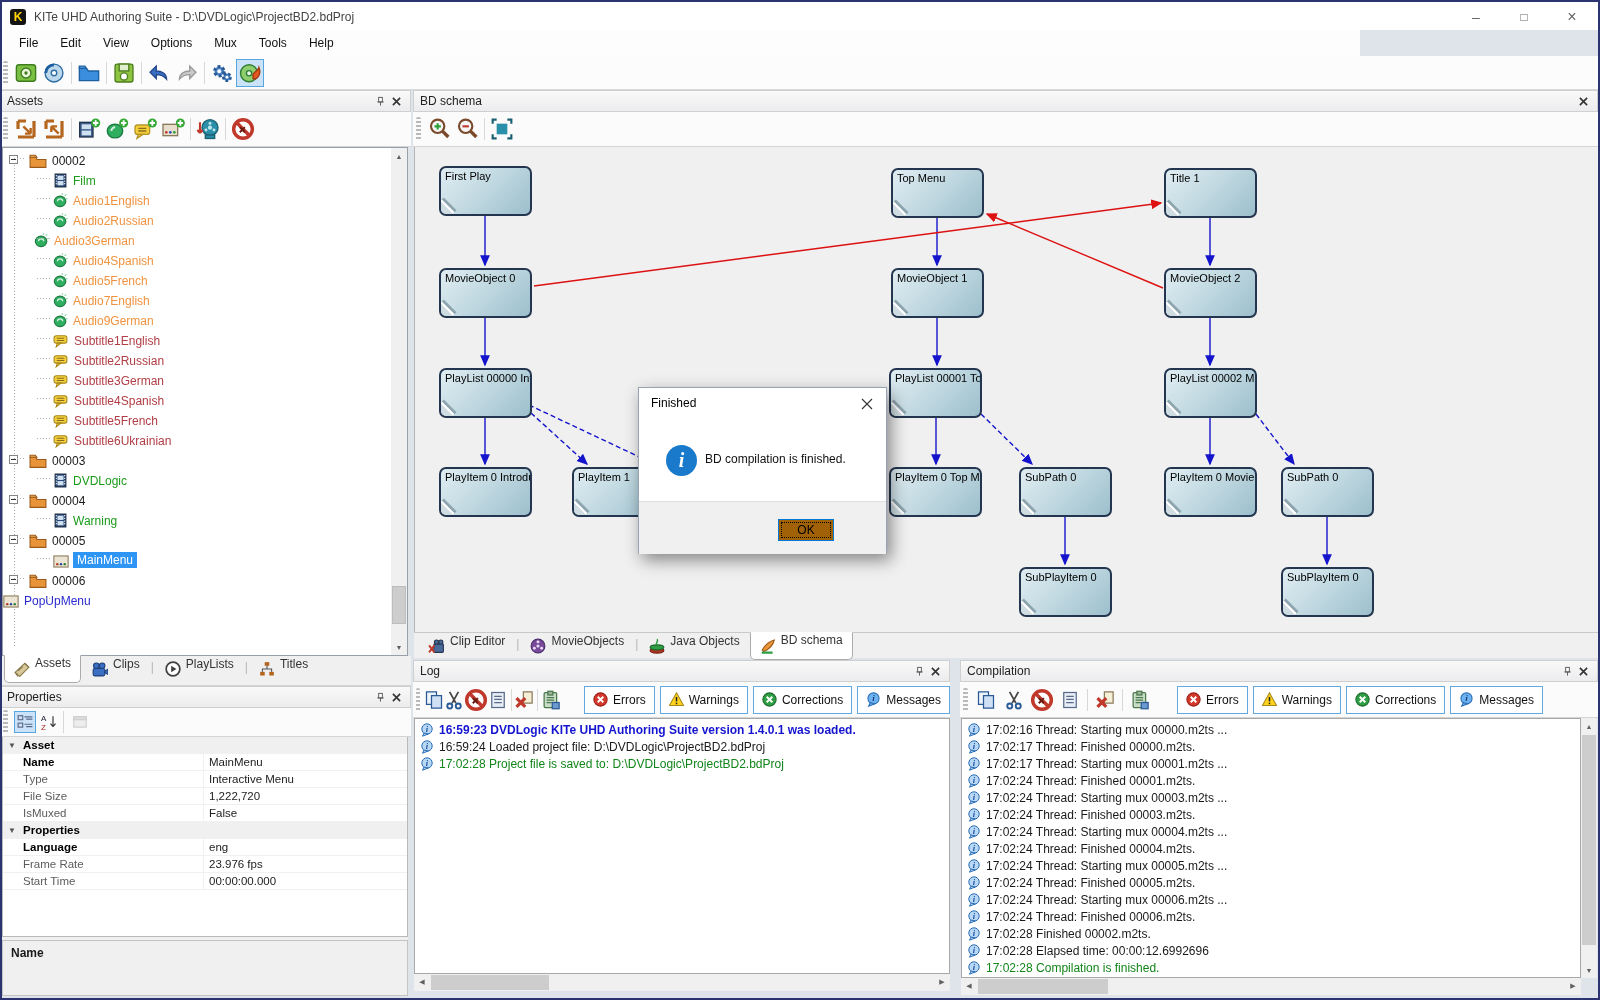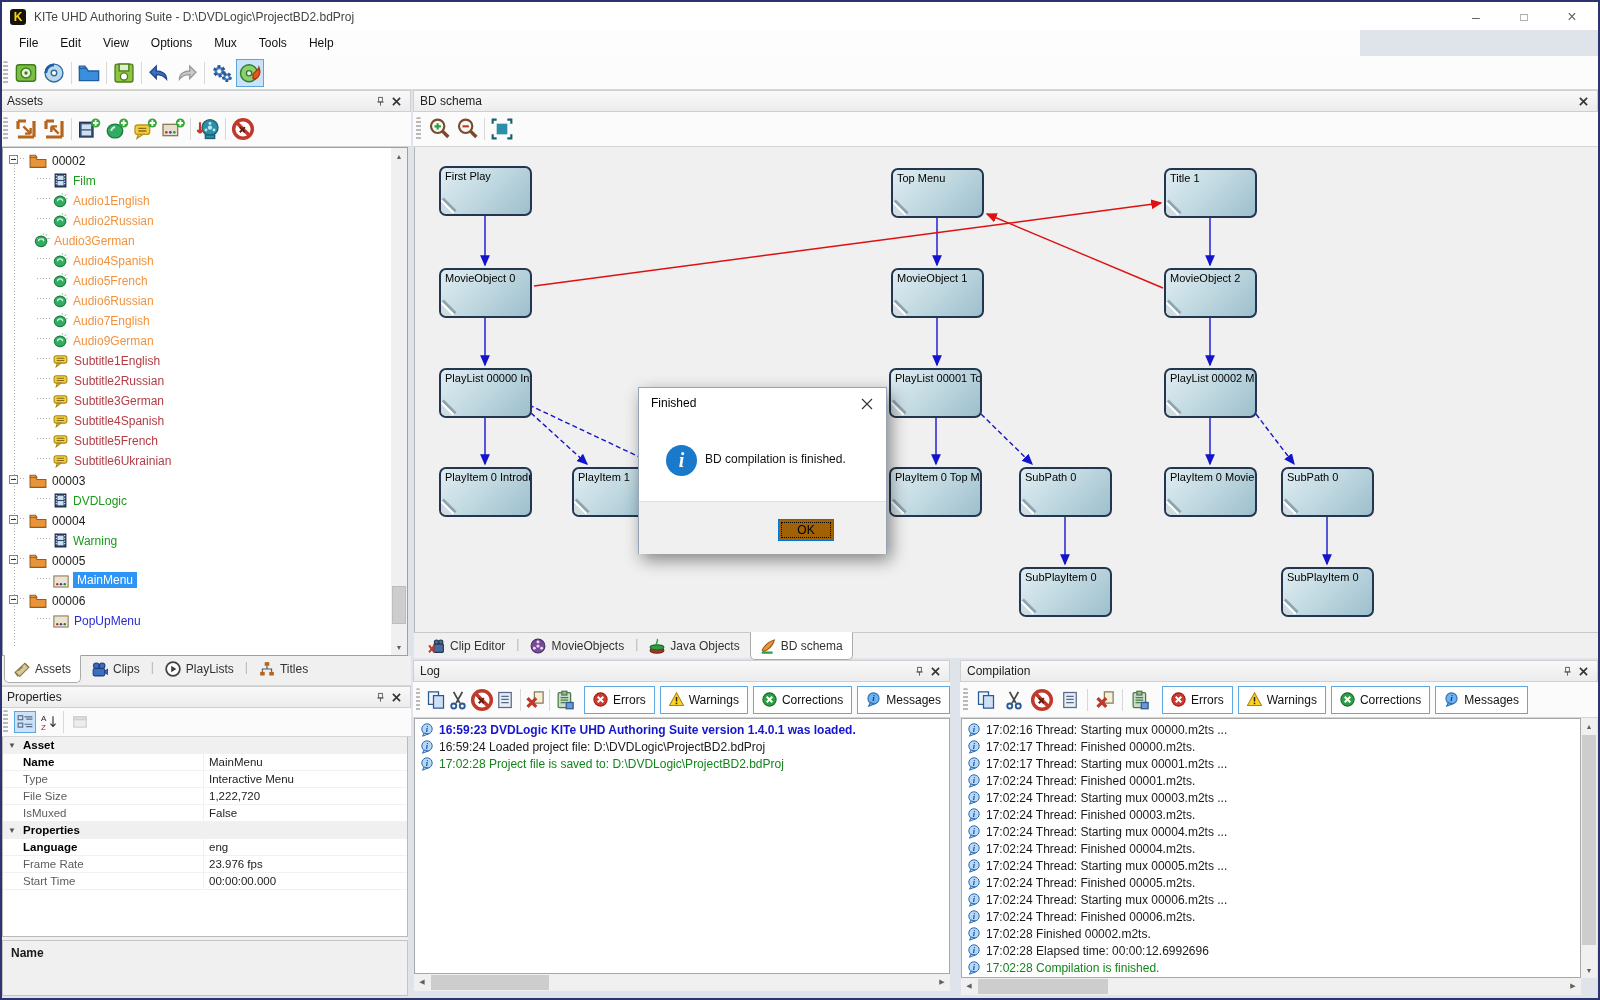--- a/index.html
+++ b/index.html
@@ -36,21 +36,21 @@
   .trow .stub{position:absolute;top:10px;height:1px;background-image:repeating-linear-gradient(to right,#aaa 0 1px,transparent 1px 3px)}
   .trow .lbl{margin-left:5px}
   .lbl.green{color:#1b9b1b}.lbl.orange{color:#f09340}.lbl.maroon{color:#b13d45}.lbl.blue{color:#2a2ad0}
   .lbl.selected{background:#2f95f5;color:#fff;padding:1px 4px;margin-left:4px}
   .expander{position:absolute;left:6px;top:5px}
   #tree-scroll{left:391px;top:148px;width:16px;height:507px;background:#f0f0f0}
   .sb-arrow{position:absolute;left:0;width:16px;height:16px;display:flex;align-items:center;justify-content:center;color:#606060;font-size:7px;background:#f0f0f0}
   .sb-thumb{position:absolute;left:1px;width:14px;background:#cdcdcd;border:1px solid #bdbdbd;box-sizing:border-box}
   
   .tabstrip{display:flex;align-items:flex-start;background:#f0f0f0;box-sizing:border-box;padding-left:4px}
-  .btab{display:inline-flex;align-items:center;gap:5px;height:24px;padding:0 9px;color:#333;border:1px solid transparent;margin-top:0}
+  .btab{display:inline-flex;gap:5px;height:24px;padding:0 9px;color:#333;border:1px solid transparent;margin-top:0}
   .btab.sel{background:#fff;border:1px solid #ababab;border-top:1px solid #fff;border-radius:0 0 5px 5px;position:relative;top:-1px;height:26px}
   .tab-sep{color:#b5b5b5;margin:4px 1px 0}
   #left-tabs{left:0;top:656px;width:411px;height:30px;border-bottom:1px solid #d5d5d5}
   
   #props-head{left:0;top:686px;width:411px}
   #props-tools{left:0;top:708px;width:411px;height:29px}
   .ptbtn{width:22px;height:22px;display:flex;align-items:center;justify-content:center;margin-left:2px}
   .ptbtn.sel{background:#cbe3f8;border:1px solid #58a6e0;box-sizing:border-box}
   .ptbtn.dis{opacity:.45}
   #prop-grid{left:2px;top:737px;width:406px;height:200px;background:#fff;border:1px solid #b9b9b9;border-top:none;box-sizing:border-box;overflow:hidden}
@@ -79,21 +79,21 @@
   #log-list{left:414px;top:718px;width:536px;height:256px;background:#fff;border:1px solid #a8a8a8;box-sizing:border-box;overflow:hidden;padding-top:2px}
   #log-hscroll{left:414px;top:974px;width:536px;height:17px;background:#f0f0f0}
   #comp-head{left:960px;top:660px;width:638px}
   #comp-tools{left:960px;top:682px;width:638px;height:36px}
   #comp-list{left:961px;top:718px;width:620px;height:260px;background:#fff;border:1px solid #a8a8a8;box-sizing:border-box;overflow:hidden;padding-top:2px}
   #comp-vscroll{left:1581px;top:718px;width:16px;height:260px;background:#f0f0f0}
   #comp-hscroll{left:961px;top:978px;width:620px;height:17px;background:#f0f0f0}
   .lrow{height:17px;display:flex;align-items:center;gap:5px;padding-left:5px;white-space:nowrap;font-size:12px;color:#1a1a1a}
   .lrow.blue{color:#1515d0;font-weight:bold}
   .lrow.green{color:#12851a}
-  .filters{display:flex;gap:5px;margin-left:8px}
+  .filters{display:flex;gap:5px;margin-left:23px}
   .fbtn{display:inline-flex;align-items:center;gap:5px;height:26px;padding:0 8px;background:#fff;border:1px solid #62a8e0;color:#111}
   .hsb-thumb{position:absolute;top:1px;height:15px;background:#cdcdcd}
   .vsb-thumb{position:absolute;left:1px;width:14px;background:#cdcdcd}
   
   #dialog{left:638px;top:387px;width:247px;height:165px;background:#fff;border:1px solid #95a5b5;
           box-shadow:4px 6px 16px rgba(0,0,0,.45);z-index:50}
   #dialog .dtitle{height:30px;display:flex;align-items:center;padding-left:12px;color:#000}
   #dialog .dclose{position:absolute;right:11px;top:8px;width:16px;height:16px;display:flex;align-items:center;justify-content:center;color:#333}
   #dialog .dbody{position:absolute;left:0;top:30px;width:100%;height:83px;background:#fff}
   #dialog .dicon{position:absolute;left:27px;top:27px;width:31px;height:31px;border-radius:50%;background:#1979ca;color:#fff;
@@ -400,31 +400,20 @@
     </div>
     <div class="trow" style="padding-left:50px">
       <span class="stub" style="left:34px;width:13px"></span>
       <span class="ic">
         <svg viewBox="0 0 14 14" width="15" height="15">
           <ellipse cx="6.6" cy="7.8" rx="5.4" ry="4.9" fill="#2fae60" stroke="#1c7a40"></ellipse>
           <path d="M4.2 7.8a2.4 2.4 0 0 1 4.8 0" fill="none" stroke="#d9f2e4" stroke-width="1.2"></path>
           <path d="M10.8 2.6l1.6-1.4M12 5.4h1.8M8.6 1.8l.4-1.6" stroke="#8ad3a4" fill="none"></path>
         </svg>
       </span>
-      <span class="lbl orange">Audio6Russian</span>
-    </div>
-    <div class="trow" style="padding-left:50px">
-      <span class="stub" style="left:34px;width:13px"></span>
-      <span class="ic">
-        <svg viewBox="0 0 14 14" width="15" height="15">
-          <ellipse cx="6.6" cy="7.8" rx="5.4" ry="4.9" fill="#2fae60" stroke="#1c7a40"></ellipse>
-          <path d="M4.2 7.8a2.4 2.4 0 0 1 4.8 0" fill="none" stroke="#d9f2e4" stroke-width="1.2"></path>
-          <path d="M10.8 2.6l1.6-1.4M12 5.4h1.8M8.6 1.8l.4-1.6" stroke="#8ad3a4" fill="none"></path>
-        </svg>
-      </span>
       <span class="lbl orange">Audio7English</span>
     </div>
     <div class="trow" style="padding-left:50px">
       <span class="stub" style="left:34px;width:13px"></span>
       <span class="ic">
         <svg viewBox="0 0 14 14" width="15" height="15">
           <ellipse cx="6.6" cy="7.8" rx="5.4" ry="4.9" fill="#2fae60" stroke="#1c7a40"></ellipse>
           <path d="M4.2 7.8a2.4 2.4 0 0 1 4.8 0" fill="none" stroke="#d9f2e4" stroke-width="1.2"></path>
           <path d="M10.8 2.6l1.6-1.4M12 5.4h1.8M8.6 1.8l.4-1.6" stroke="#8ad3a4" fill="none"></path>
         </svg>
@@ -600,21 +589,21 @@
         </svg></span>
       <span class="stub" style="left:11px;width:12px"></span>
       <span class="ic">
         <svg viewBox="0 0 17 14" width="18" height="15">
           <path d="M1 4h5.5l1 2H16v7.5H1z" fill="#e8953a" stroke="#9c5a1a"></path>
           <path d="M1 4V2h5l1.5 2z" fill="#f2b05e" stroke="#9c5a1a"></path>
         </svg>
       </span>
       <span class="lbl ">00006</span>
     </div>
-    <div class="trow" style="padding-left:50px">
+    <div class="trow" style="">
       <span class="stub" style="left:34px;width:13px"></span>
       <span class="ic">
         <svg viewBox="0 0 15 12" width="16" height="13">
           <rect x=".8" y=".8" width="13.4" height="10.4" fill="#ece4d2" stroke="#8a7a5a"></rect>
           <circle cx="4" cy="8.5" r="1.1" fill="#b03020"></circle>
           <circle cx="7.5" cy="8.5" r="1.1" fill="#2040a0"></circle>
           <circle cx="11" cy="8.5" r="1.1" fill="#207a30"></circle>
         </svg>
       </span>
       <span class="lbl blue">PopUpMenu</span>

